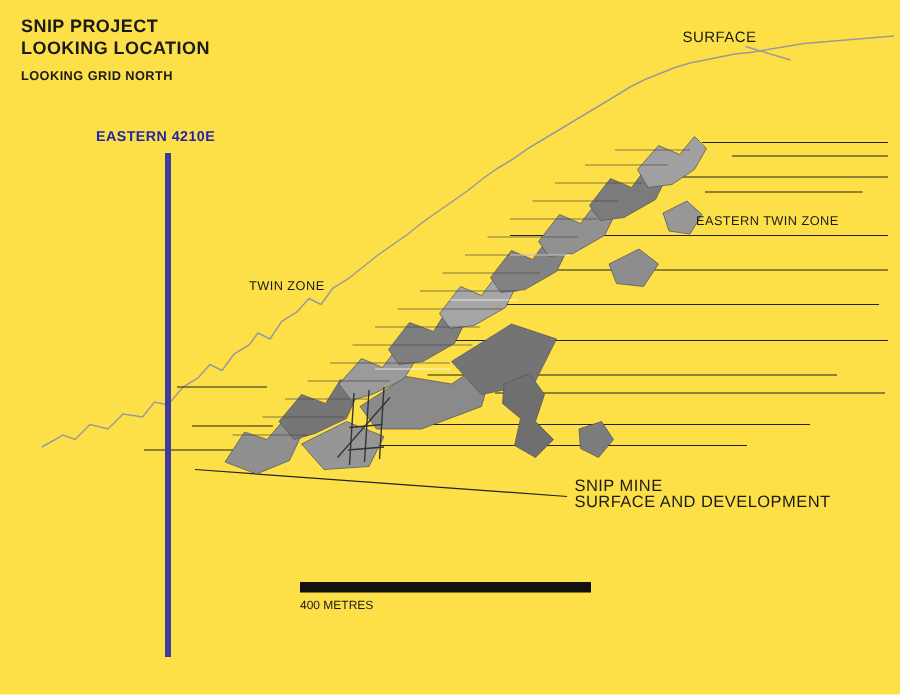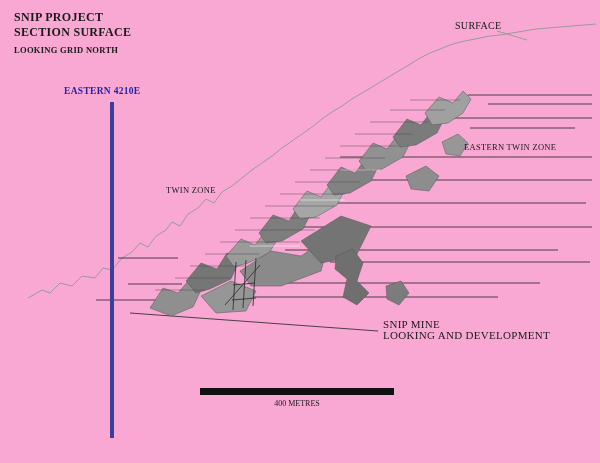--- a/index.html
+++ b/index.html
@@ -1,30 +1,30 @@
 <!DOCTYPE html>
 <html><head>
 <meta charset="utf-8">
 <style>
   html,body{margin:0;padding:0;background:#ffffff;}
   .stage{
-    position:relative;width:600px;height:463px;background:#f9a8d4;overflow:hidden;
-    font-family:Liberation Serif, serif;color:#1a1a1a;
+    position:relative;width:600px;height:463px;background:#fde047;overflow:hidden;
+    font-family:Liberation Sans, sans-serif;color:#1a1a1a;
   }
   .stage svg{position:absolute;left:0;top:0;}
   .lbl{position:absolute;white-space:nowrap;letter-spacing:.3px;}
   .title{left:14px;top:10px;font-size:12px;font-weight:bold;line-height:15px;}
   .subtitle{left:14px;top:45px;font-size:8.5px;font-weight:bold;line-height:11px;}
   .section-label{left:64px;top:86px;font-size:9.5px;font-weight:bold;color:#2323a8;}
   .surface-label{left:455px;top:20px;font-size:10px;}
   .twinzone-label{left:166px;top:185px;font-size:8.5px;}
   .etz-label{left:432px;top:142px;font-size:8.5px;margin-left:32px;}
   .snip-label{left:383px;top:319px;font-size:11px;line-height:11px;}
   .scalebar{position:absolute;left:200px;top:388px;width:194px;height:7px;background:#111111;}
-  .scalebar-label{position:absolute;left:200px;top:399px;width:194px;text-align:center;font-size:8px;}
+  .scalebar-label{position:absolute;left:200px;top:399px;width:194px;text-align:left;font-size:8px;}
 </style>
 </head>
 <body>
 
 <div class="stage">
 
   <svg width="600" height="463" viewBox="0 0 600 463">
 
     <polyline fill="none" stroke="#9a9a9a" stroke-width="1" points="28,298 42,290 50,293 60,283 72,286 82,276 95,278 103,268 112,270 122,258 132,252 140,243 148,247 156,236 166,230 172,222 180,226 188,214 198,208 206,199 214,203 222,192 232,186 242,178 252,170 262,163 272,156 282,148 292,141 302,134 312,127 322,119 332,112 342,106 352,99 362,93 372,87 382,81 392,75 402,69 412,63 420,58 430,53 440,49 450,45 460,42 470,40 480,38 490,36 500,35 512,33 524,31 536,29 548,28 560,27 572,26 584,25 596,24"></polyline>
     <line x1="497" y1="31" x2="527" y2="40" stroke="#9a9a9a" stroke-width="1"></line>
@@ -100,36 +100,36 @@
       <line x1="232" y1="300" x2="256" y2="298"></line>
       <line x1="233" y1="285" x2="255" y2="283"></line>
       <line x1="225" y1="305" x2="260" y2="265"></line>
     </g>
 
     <rect x="110" y="102" width="4" height="336" fill="#3d3d9c"></rect>
   </svg>
 
   <div class="lbl title">
     <div>SNIP PROJECT</div>
-    <div>SECTION SURFACE</div>
+    <div>LOOKING LOCATION</div>
   </div>
 
   <div class="lbl subtitle">
     <div>LOOKING GRID NORTH</div>
   </div>
 
   <div class="lbl section-label">EASTERN 4210E</div>
 
   <div class="lbl surface-label">SURFACE</div>
 
   <div class="lbl twinzone-label">TWIN ZONE</div>
 
   <div class="lbl etz-label">EASTERN TWIN ZONE</div>
 
   <div class="lbl snip-label">
     <div>SNIP MINE</div>
-    <div>LOOKING AND DEVELOPMENT</div>
+    <div>SURFACE AND DEVELOPMENT</div>
   </div>
 
   <div class="scalebar"></div>
   <div class="scalebar-label">400 METRES</div>
 
 </div>
 
 </body></html>

